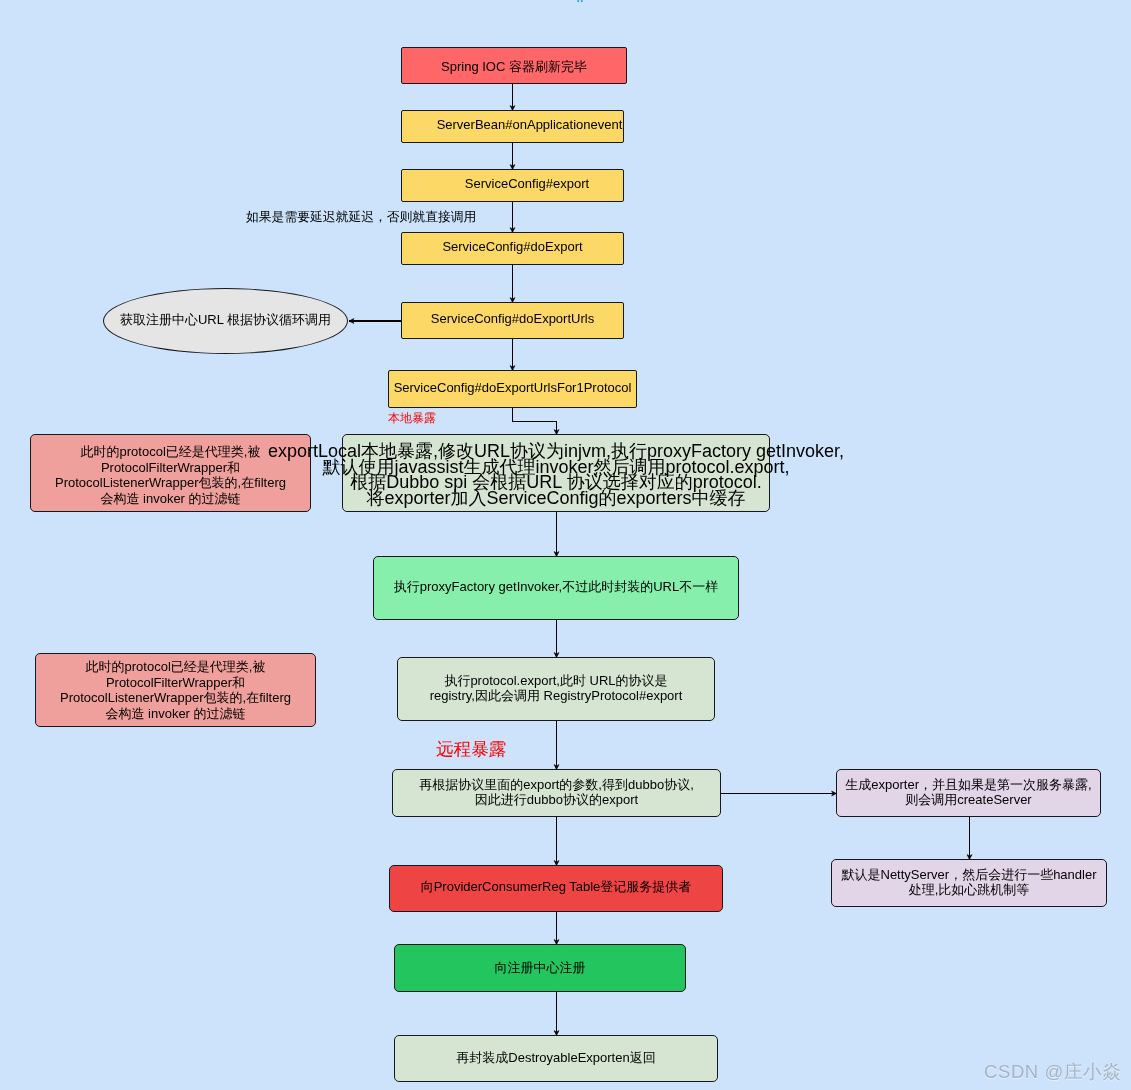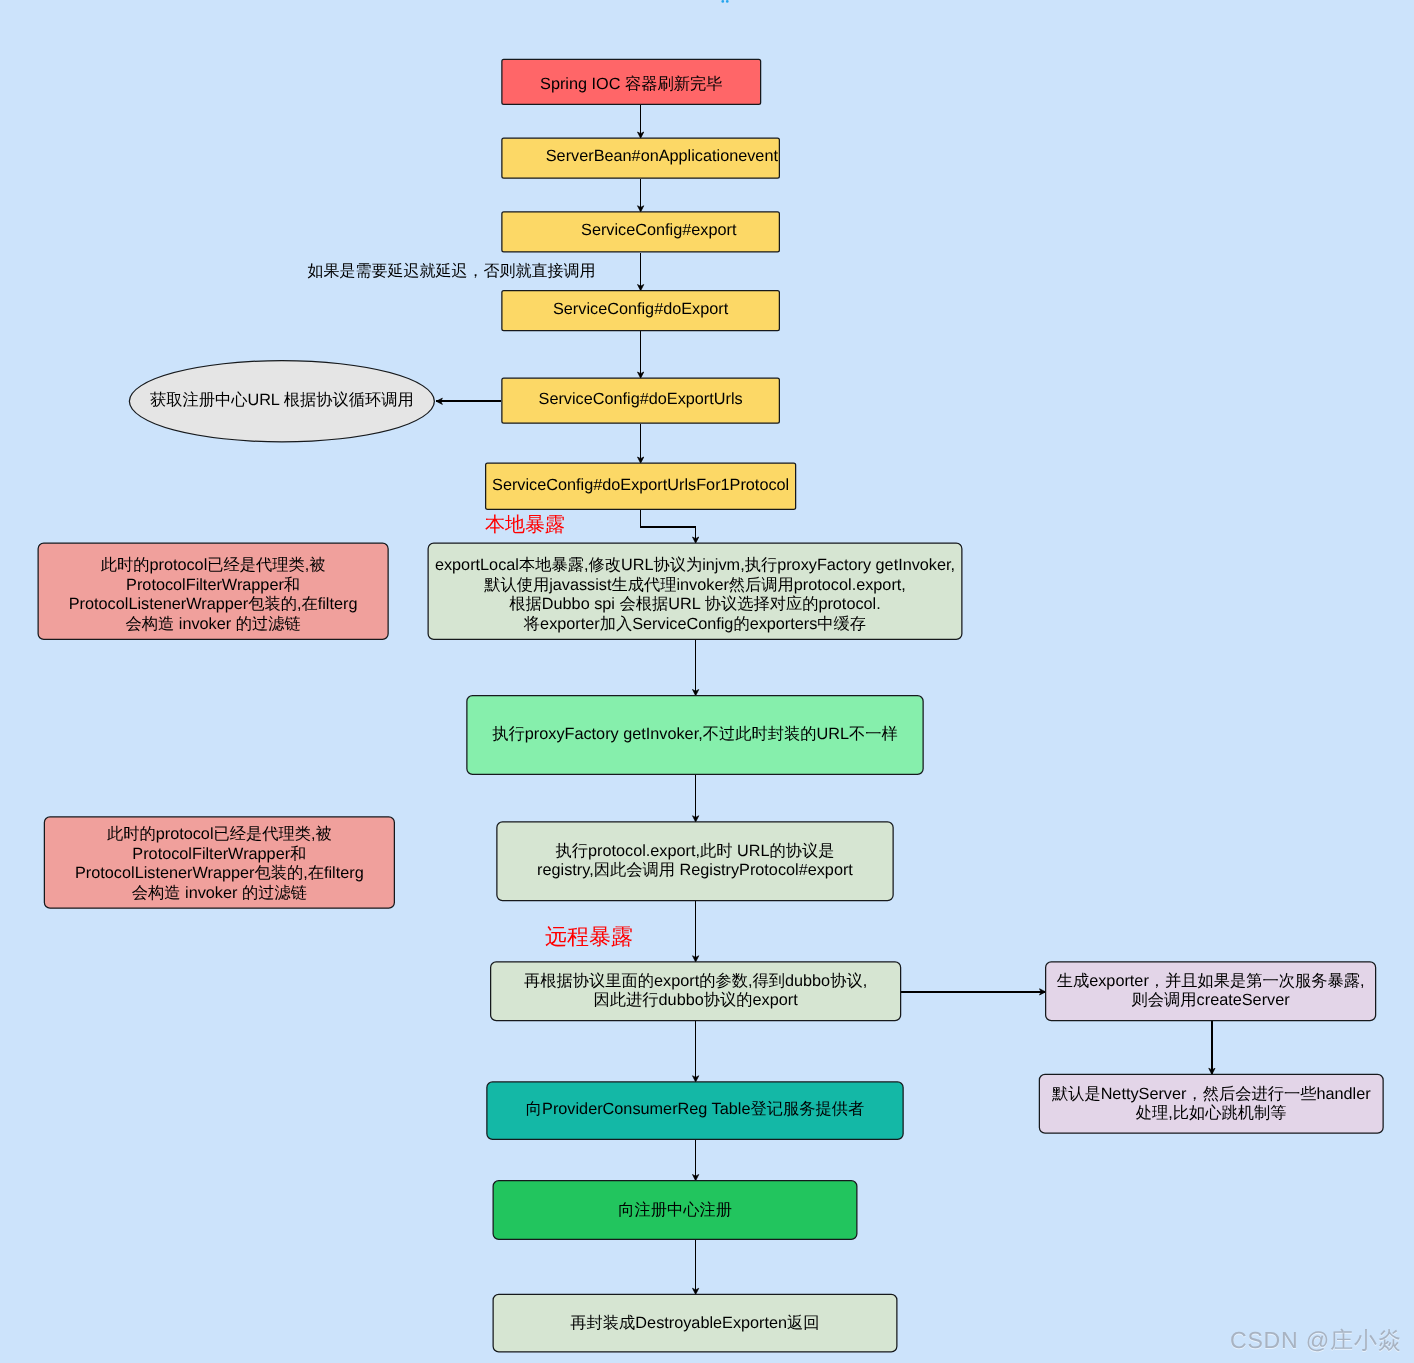--- a/index.html
+++ b/index.html
@@ -51,51 +51,51 @@
   <svg style="position:absolute;left:576px;top:0;width:12px;height:3px;overflow:hidden" viewBox="0 0 12 3">
     <g fill="#26a5ed">
       <path d="M1.4 -3 L3.3 -1.1 L2.8 0.3 L0.9 -1.6 Z"></path>
       <circle cx="2.2" cy="1.1" r="1.05"></circle>
       <path d="M5.0 -3 L6.9 -1.1 L6.4 0.3 L4.5 -1.6 Z"></path>
       <circle cx="5.8" cy="1.1" r="1.05"></circle>
     </g>
   </svg>
 
   <div class="label" style="left:246px;top:209px;font-size:12.8px;">如果是需要延迟就延迟，否则就直接调用</div>
-  <div class="redlabel" style="left:388px;top:410px;font-size:16px;">本地暴露</div>
+  <div class="redlabel" style="left:388px;top:410px;font-size:12px;">本地暴露</div>
   <div class="redlabel" style="left:436px;top:737px;font-size:17.6px;">远程暴露</div>
 
   <div id="nodes">
-      <div class="node sq" style="left: 401px; top: 47px; width: 208px; height: 37px; background: rgb(255, 102, 104); font-size: 13px;"><span style="display: block; position: relative; top: 1px;">Spring IOC 容器刷新完毕</span></div>
+      <div class="node sq" style="left: 401px; top: 47px; width: 226px; height: 37px; background: rgb(255, 102, 104); font-size: 13px;"><span style="display: block; position: relative; top: 1px;">Spring IOC 容器刷新完毕</span></div>
       <div class="node sq" style="left: 401px; top: 110px; width: 223px; height: 33px; background: rgb(252, 216, 102); font-size: 13px;"><span style="display: block; position: relative; top: -2px; margin-left: 34px;">ServerBean#onApplicationevent</span></div>
       <div class="node sq" style="left: 401px; top: 169px; width: 223px; height: 33px; background: rgb(252, 216, 102); font-size: 13px;"><span style="display: block; position: relative; top: -2px; margin-left: 29px;">ServiceConfig#export</span></div>
       <div class="node sq" style="left: 401px; top: 232px; width: 223px; height: 33px; background: rgb(252, 216, 102); font-size: 13px;"><span style="display: block; position: relative; top: -2px;">ServiceConfig#doExport</span></div>
       <div class="node sq" style="left: 401px; top: 302px; width: 223px; height: 37px; background: rgb(252, 216, 102); font-size: 13px;"><span style="display: block; position: relative; top: -2px;">ServiceConfig#doExportUrls</span></div>
       <div class="node ell" style="left: 103px; top: 288px; width: 245px; height: 66px; background: #e5e5e5; font-size: 13px;"><span style="display: block; position: relative; top: -1px;">获取注册中心URL 根据协议循环调用</span></div>
       <div class="node sq" style="left: 388px; top: 370px; width: 249px; height: 38px; background: rgb(252, 216, 102); font-size: 13px;"><span style="display: block; position: relative; top: -1px;">ServiceConfig#doExportUrlsFor1Protocol</span></div>
       <div class="node rd" style="left: 30px; top: 434px; width: 281px; height: 78px; background: rgb(240, 160, 156); font-size: 13px;"><span style="display: block; position: relative; top: 2px;">此时的protocol已经是代理类,被
 ProtocolFilterWrapper和
 ProtocolListenerWrapper包装的,在filterg
 会构造 invoker 的过滤链</span></div>
-      <div class="node rd" style="left: 342px; top: 434px; width: 428px; height: 78px; background: rgb(214, 229, 210); font-size: 13px;"><span style="display: block; position: relative; top: 2px;">exportLocal本地暴露,修改URL协议为injvm,执行proxyFactory getInvoker,
+      <div class="node rd" style="left: 342px; top: 434px; width: 428px; height: 78px; background: rgb(214, 229, 210); font-size: 18px;"><span style="display: block; position: relative; top: 2px;">exportLocal本地暴露,修改URL协议为injvm,执行proxyFactory getInvoker,
 默认使用javassist生成代理invoker然后调用protocol.export,
 根据Dubbo spi 会根据URL 协议选择对应的protocol.
 将exporter加入ServiceConfig的exporters中缓存</span></div>
       <div class="node rd" style="left: 373px; top: 556px; width: 366px; height: 64px; background: #86efac; font-size: 13px;"><span style="display: block; position: relative; top: -1px;">执行proxyFactory getInvoker,不过此时封装的URL不一样</span></div>
       <div class="node rd" style="left: 35px; top: 653px; width: 281px; height: 74px; background: rgb(240, 160, 156); font-size: 13px;"><span style="display: block; position: relative; top: 0px;">此时的protocol已经是代理类,被
 ProtocolFilterWrapper和
 ProtocolListenerWrapper包装的,在filterg
 会构造 invoker 的过滤链</span></div>
       <div class="node rd" style="left: 397px; top: 657px; width: 318px; height: 64px; background: rgb(214, 229, 210); font-size: 13px;"><span style="display: block; position: relative; top: -1px;">执行protocol.export,此时 URL的协议是
 registry,因此会调用 RegistryProtocol#export</span></div>
       <div class="node rd" style="left: 392px; top: 769px; width: 329px; height: 48px; background: rgb(214, 229, 210); font-size: 13px;"><span style="display: block; position: relative; top: -1px;">再根据协议里面的export的参数,得到dubbo协议,
 因此进行dubbo协议的export</span></div>
       <div class="node rd" style="left: 836px; top: 769px; width: 265px; height: 48px; background: rgb(227, 213, 232); font-size: 13px;"><span style="display: block; position: relative; top: -1px;">生成exporter，并且如果是第一次服务暴露,
 则会调用createServer</span></div>
-      <div class="node rd" style="left: 389px; top: 865px; width: 334px; height: 47px; background: #14b8a6; font-size: 13px;"><span style="display: block; position: relative; top: -2px;">向ProviderConsumerReg Table登记服务提供者</span></div>
+      <div class="node rd" style="left: 389px; top: 865px; width: 334px; height: 47px; background: #ef4444; font-size: 13px;"><span style="display: block; position: relative; top: -2px;">向ProviderConsumerReg Table登记服务提供者</span></div>
       <div class="node rd" style="left: 831px; top: 859px; width: 276px; height: 48px; background: rgb(227, 213, 232); font-size: 13px;"><span style="display: block; position: relative; top: -1px;">默认是NettyServer，然后会进行一些handler
 处理,比如心跳机制等</span></div>
       <div class="node rd" style="left: 394px; top: 944px; width: 292px; height: 48px; background: #22c55e; font-size: 13px;"><span style="display: block; position: relative; top: 0px;">向注册中心注册</span></div>
       <div class="node rd" style="left: 394px; top: 1035px; width: 324px; height: 47px; background: rgb(214, 229, 210); font-size: 13px; align-items: center;"><span style="display: block; position: relative; top: -1px;">再封装成DestroyableExporten返回</span></div>
     </div>
 
   <div id="wm">CSDN @庄小焱</div>
 </div>
 
 </body></html>

